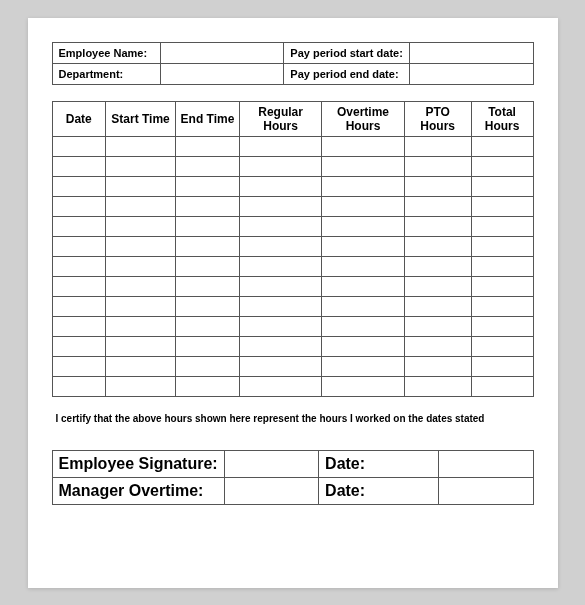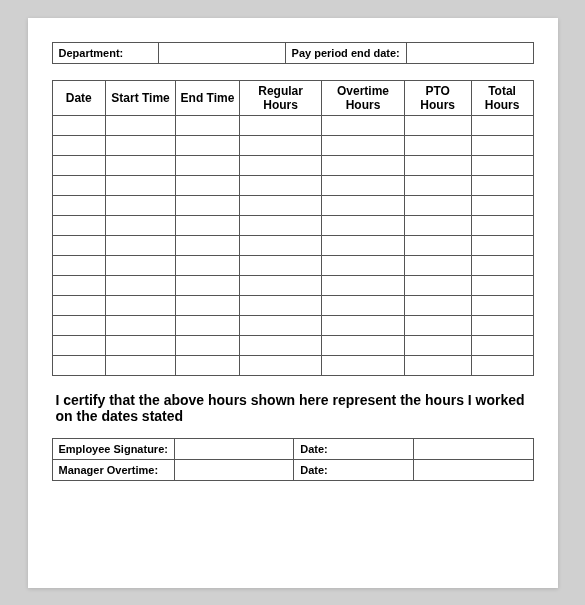--- a/index.html
+++ b/index.html
@@ -59,30 +59,30 @@
       font-weight: bold;
       background: #fff;
       vertical-align: middle;
       height: 32px;
     }
     .main-table td {
       height: 20px;
     }
     
     .cert-text {
-      font-size: 14px;
-      font-weight: bold;
-      margin-bottom: 12px;
+      font-size: 10px;
+      font-weight: bold;
+      margin-bottom: 24px;
       padding: 2px 4px;
     }
     
     .sig-table {
       width: 100%;
       border-collapse: collapse;
-      font-size: 11px;
+      font-size: 16px;
       margin-top: 8px;
     }
     .sig-table td {
       border: 1px solid #555;
       padding: 4px 6px;
     }
     .sig-table .label {
       font-weight: bold;
       white-space: nowrap;
       width: 120px;
@@ -98,20 +98,26 @@
     .col-pto { width: 65px; }
     .col-total { width: 60px; }
   </style>
 </head>
 <body>
 
 <div class="page">
 
   <table class="info-table">
     <tbody>
+        <tr>
+      <td class="label">Employee Name:</td>
+      <td class="value"></td>
+      <td class="label">Pay period start date:</td>
+      <td class="value"></td>
+    </tr>
     <tr>
       <td class="label">Department:</td>
       <td class="value"></td>
       <td class="label">Pay period end date:</td>
       <td class="value"></td>
     </tr>
   </tbody>
     </table>
 
   <table class="main-table">

